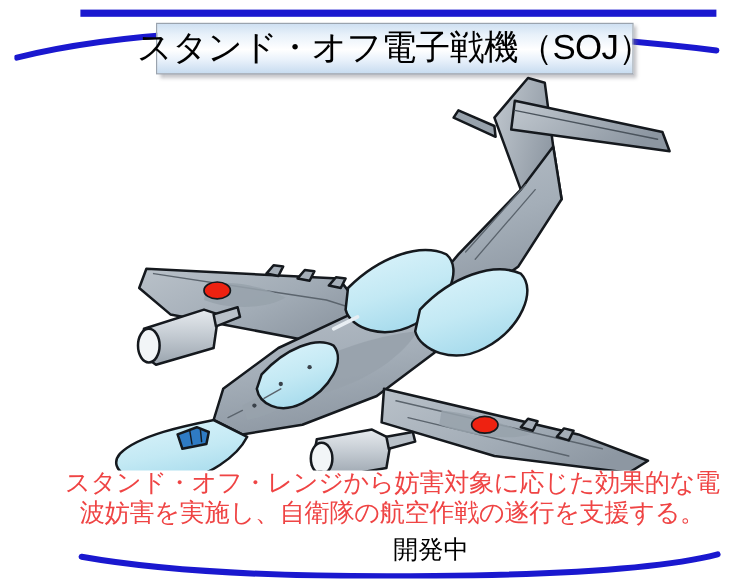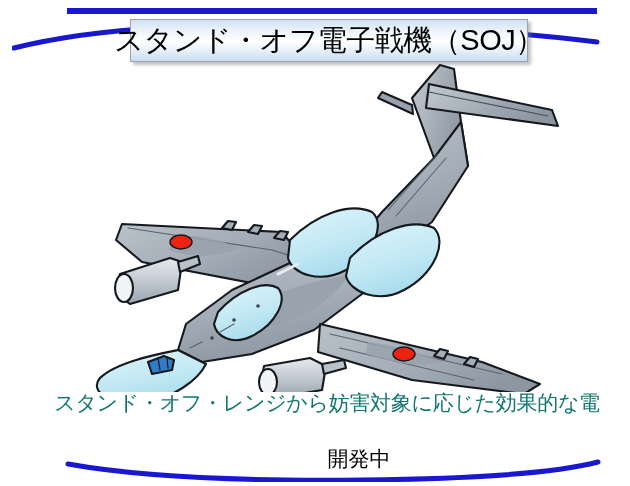--- a/index.html
+++ b/index.html
@@ -91,21 +91,21 @@
   .caption {
     position: absolute;
     left: 30px;
     top: 390px;
     width: 570px;
     text-align: center;
   }
   .caption-line {
     font-size: 21px;
     line-height: 25px;
-    color: #0f766e;
+    color: #ef4444;
     letter-spacing: -0.3px;
     white-space: nowrap;
   }
   .status {
     position: absolute;
     left: 0px;
     top: 446px;
     width: 630px;
     text-align: center;
     font-size: 21px;
@@ -230,20 +230,21 @@
       <g fill="#3a424a">
         <circle cx="152" cy="258" r="1.8"></circle>
         <circle cx="130" cy="276" r="1.8"></circle>
         <circle cx="176" cy="244" r="1.8"></circle>
       </g>
     </svg>
   </div>
 
   <div class="caption">
     <div class="caption-line">スタンド・オフ・レンジから妨害対象に応じた効果的な電</div>
+    <div class="caption-line">波妨害を実施し、自衛隊の航空作戦の遂行を支援する。</div>
   </div>
 
   <div class="status">開発中</div>
 
   <svg class="swoosh-bottom" viewBox="0 0 630 30" xmlns="http://www.w3.org/2000/svg">
     <path d="M 56 12 C 140 27 260 29 350 28 C 450 27 540 22 586 10" fill="none" stroke="#1a18cf" stroke-width="5" stroke-linecap="round"></path>
   </svg>
 
 </div>
 

